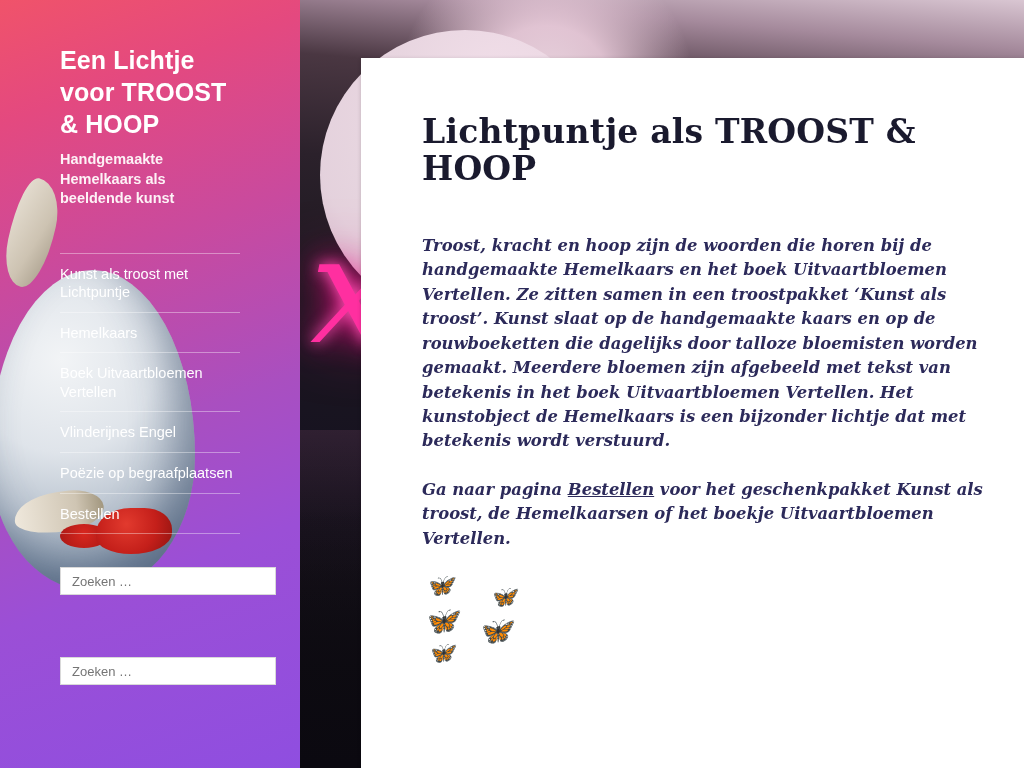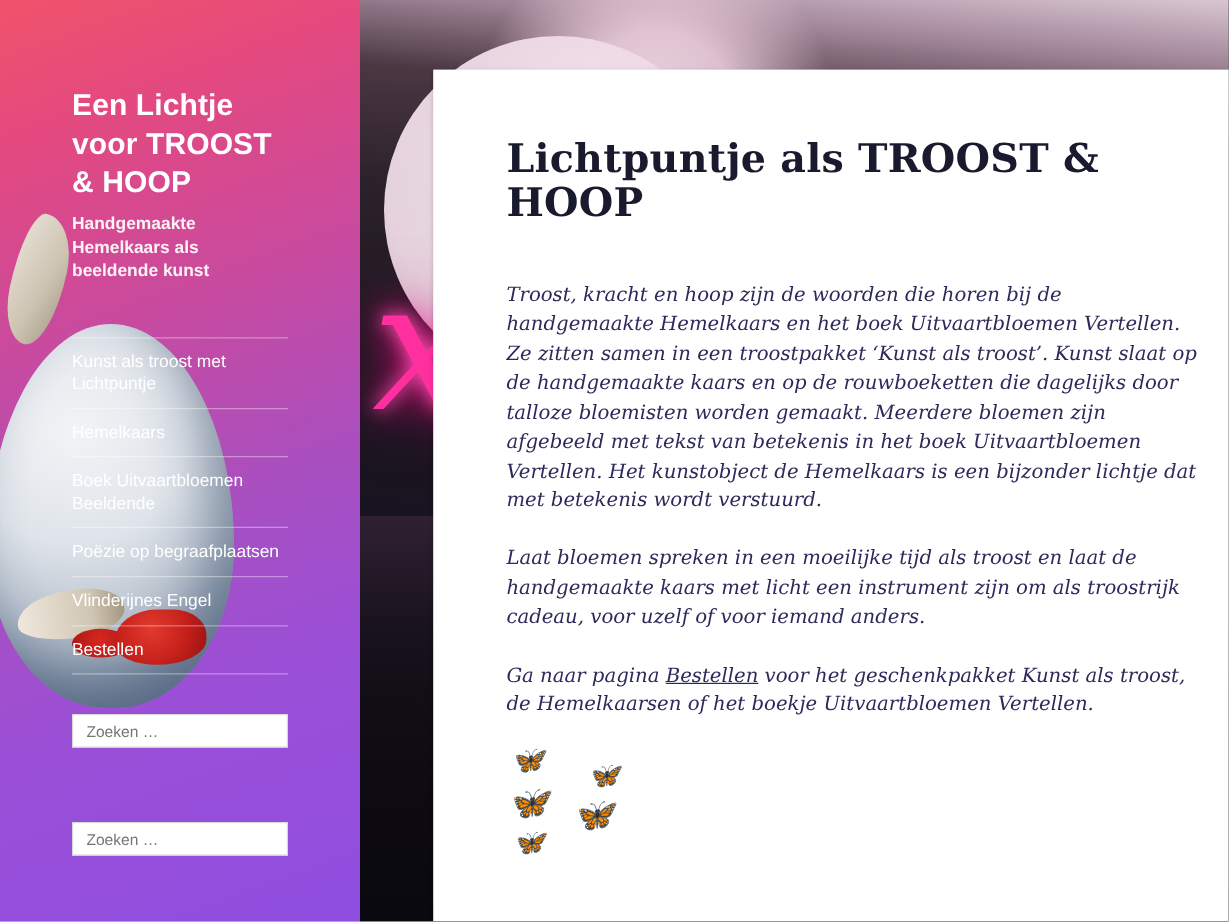--- a/index.html
+++ b/index.html
@@ -102,21 +102,21 @@
     position: absolute;
     left: 60px; top: 524px;
     width: 48px; height: 24px;
     background: radial-gradient(circle at 50% 40%, #d8271f 0%, #a71714 100%);
     border-radius: 50%;
   }
 
   .sb-inner { position: relative; z-index: 5; padding: 0 60px 0 60px; }
 
   .site-title {
-    margin: 0; padding-top: 72px;
+    margin: 0; padding-top: 44px;
     font-size: 25px; line-height: 1.28;
     font-weight: bold;
     letter-spacing: 0.1px;
     color: #ffffff;
   }
   .site-desc {
     margin: 10px 0 0 0;
     font-size: 14.5px; line-height: 1.35;
     color: #fdf2f6;
     font-weight: 700;
@@ -129,21 +129,21 @@
     font-size: 14.5px;
     line-height: 1.28;
     color: #ffffff;
     border-bottom: 1px solid rgba(255,255,255,0.38);
     text-decoration: none;
     cursor: pointer;
   }
 
   .search-box {
     margin-top: 33px;
-    width: 180px; height: 28px;
+    width: 216px; height: 28px;
     background: #ffffff;
     border: 1px solid #d9d9d9;
     display: flex; align-items: center;
     padding: 0 9px;
   }
   .search-box input {
     border: 0; outline: 0;
     width: 100%;
     font-size: 13px;
     color: #555;
@@ -172,21 +172,21 @@
     letter-spacing: 0.2px;
   }
   .entry-body {
     margin-top: 46px;
     font-family: "DejaVu Serif", serif;
     font-style: italic;
     font-size: 16.4px;
     line-height: 1.49;
     color: #2c2a5a;
   }
-  .entry-body p { margin: 0 0 24px 0; }
+  .entry-body p { margin: 0 0 24px 0; font-weight: bold; }
   .entry-body a {
     color: #2c2a5a;
     text-decoration: underline;
   }
   .butterflies {
     margin-top: 10px;
     position: relative;
     width: 110px; height: 90px;
     font-size: 26px;
     line-height: 1;
@@ -217,43 +217,42 @@
     <div class="blood2"></div>
     <div class="blood"></div>
 
     <div class="sb-inner">
       <h1 class="site-title">Een Lichtje voor TROOST &amp; HOOP</h1>
       <p class="site-desc">Handgemaakte Hemelkaars als beeldende kunst</p>
 
       <nav class="nav">
         <a class="nav-item">Kunst als troost met Lichtpuntje</a>
         <a class="nav-item">Hemelkaars</a>
-        <a class="nav-item">Boek Uitvaartbloemen Beeldende</a>
+        <a class="nav-item">Boek Uitvaartbloemen Vertellen</a>
+        <a class="nav-item">Vlinderijnes Engel</a>
         <a class="nav-item">Poëzie op begraafplaatsen</a>
-        <a class="nav-item">Vlinderijnes Engel</a>
         <a class="nav-item">Bestellen</a>
       </nav>
 
       <div class="search-box">
         <input type="text" placeholder="Zoeken …" style="">
       </div>
 
       <div class="search-box search-box-2">
         <input type="text" placeholder="Zoeken …" style="">
       </div>
 
     </div>
   </aside>
 
   <main class="content-card">
     <h2 class="entry-title">Lichtpuntje als TROOST &amp; HOOP</h2>
 
     <div class="entry-body">
       <p>Troost, kracht en hoop zijn de woorden die horen bij de handgemaakte Hemelkaars en het boek Uitvaartbloemen Vertellen. Ze zitten samen in een troostpakket ‘Kunst als troost’. Kunst slaat op de handgemaakte kaars en op de rouwboeketten die dagelijks door talloze bloemisten worden gemaakt. Meerdere bloemen zijn afgebeeld met tekst van betekenis in het boek Uitvaartbloemen Vertellen. Het kunstobject de Hemelkaars is een bijzonder lichtje dat met betekenis wordt verstuurd.</p>
-      <p>Laat bloemen spreken in een moeilijke tijd als troost en laat de handgemaakte kaars met licht een instrument zijn om als troostrijk cadeau, voor uzelf of voor iemand anders.</p>
       <p><span>Ga naar pagina </span><a>Bestellen</a><span> voor het geschenkpakket Kunst als troost, de Hemelkaarsen of het boekje Uitvaartbloemen Vertellen.</span></p>
 
       <div class="butterflies">
         <span class="bf bf1">🦋</span>
         <span class="bf bf2">🦋</span>
         <span class="bf bf3">🦋</span>
         <span class="bf bf4">🦋</span>
         <span class="bf bf5">🦋</span>
       </div>
     </div>

